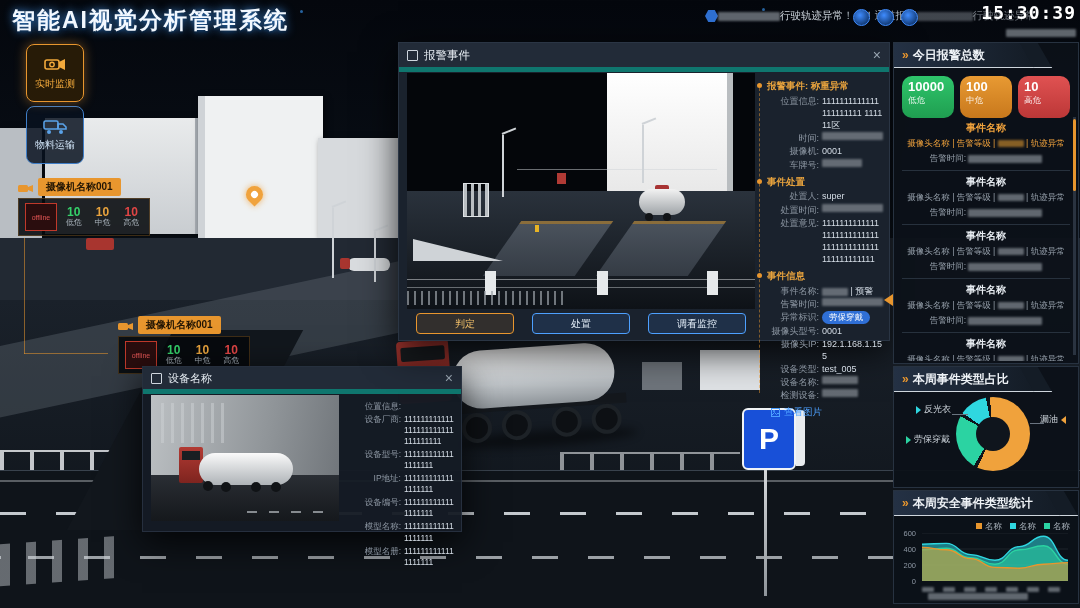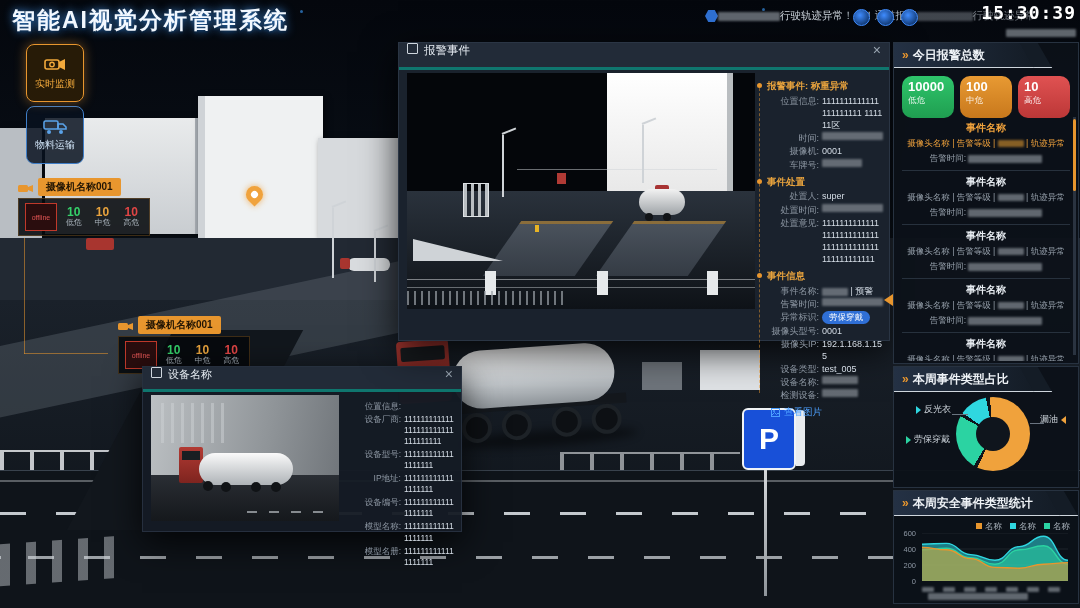--- a/index.html
+++ b/index.html
@@ -34,21 +34,21 @@
   .thumb{width:34px;height:26px;border:1px solid #c0392b;background:#2a0d0e;color:#e25555;font-size:7px;display:flex;align-items:center;justify-content:center;}
   .stat{width:27px;text-align:center;line-height:1.1;}
   .stat .v{font-size:12px;font-weight:bold;}
   .stat .l{font-size:8px;color:#aab3bc;}
   .st-g{color:#35d06a;} .st-o{color:#e8a33d;} .st-r{color:#e04545;}
   .pin{position:absolute;width:17px;height:17px;background:#f0a23c;border-radius:50% 50% 50% 0;transform:rotate(-45deg);
     box-shadow:0 0 6px rgba(240,162,60,.8);z-index:3;}
   .pin::after{content:'';position:absolute;left:5px;top:5px;width:7px;height:7px;border-radius:50%;background:#fff;}
   
   .modal{position:absolute;background:#1a222d;border:1px solid rgba(90,110,140,.25);box-shadow:0 10px 34px rgba(0,0,0,.8);}
-  .m-head{height:24px;display:flex;gap:6px;padding:0 8px;background:#222b38;border-bottom:3px solid #0f766e;font-size:11.5px;color:#e6ecf2;}
+  .m-head{height:24px;display:flex;align-items:center;gap:6px;padding:0 8px;background:#222b38;border-bottom:5px solid #0f766e;font-size:11.5px;color:#e6ecf2;}
   .m-ico{width:9px;height:9px;border:1.5px solid #cfd6de;border-radius:1px;}
   .m-close{margin-left:auto;color:#9aa6b2;font-size:14px;cursor:pointer;line-height:1;}
   .img-area{position:absolute;left:8px;top:30px;background:#04060a;overflow:hidden;}
   
   .det{position:absolute;left:358px;top:32px;width:126px;font-size:9px;line-height:1.35;}
   .det .guide{position:absolute;left:2px;top:8px;bottom:26px;border-left:1px dashed rgba(232,150,46,.5);}
   .sec{position:relative;color:#e8a33d;font-weight:bold;font-size:9.5px;margin:5px 0 2px 0;padding-left:10px;}
   .sec::before{content:'';position:absolute;left:0;top:3px;width:5px;height:5px;border-radius:50%;background:#e8962e;}
   .fr{display:flex;margin:1px 0 1px 10px;}
   .fl{width:52px;min-width:52px;text-align:right;color:#8d97a3;margin-right:3px;}
@@ -356,20 +356,25 @@
         </div>
       <div class="view-link">
         <svg width="9" height="9" viewBox="0 0 9 9">
             <rect x="0.5" y="0.5" width="8" height="8" fill="none" stroke="#4da0ff"></rect>
             <circle cx="3" cy="3" r="1" fill="#4da0ff"></circle>
             <path d="M1 7 L3.5 4.5 L5.5 6.5 L7 5 L8 6" stroke="#4da0ff" fill="none"></path>
           </svg>
         <span>查看图片</span>
       </div>
     </div>
+    <div class="btn-row">
+      <div class="mbtn orange">判定</div>
+      <div class="mbtn blue">处置</div>
+      <div class="mbtn blue">调看监控</div>
+    </div>
   </div>
 
   <div class="modal" style="left:142px;top:366px;width:318px;height:164px;z-index:5;background:rgba(21,27,36,.96);">
     <div class="m-head" style="height:22px;font-size:11px;">
       <span class="m-ico"></span>
       <span>设备名称</span>
       <span class="m-close">×</span>
     </div>
     <div class="img-area" style="top:28px;width:188px;height:126px;background:linear-gradient(100deg,#bcc0c3,#8f9498 60%,#6e7378);">
       <div class="abs" style="left:0;bottom:0;width:188px;height:46px;background:linear-gradient(#2a2e34,#15181c);"></div>

